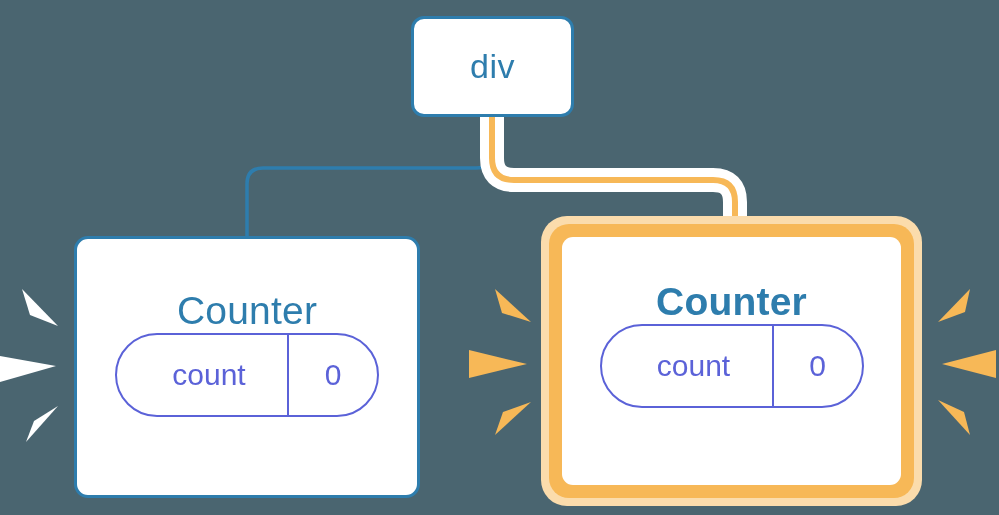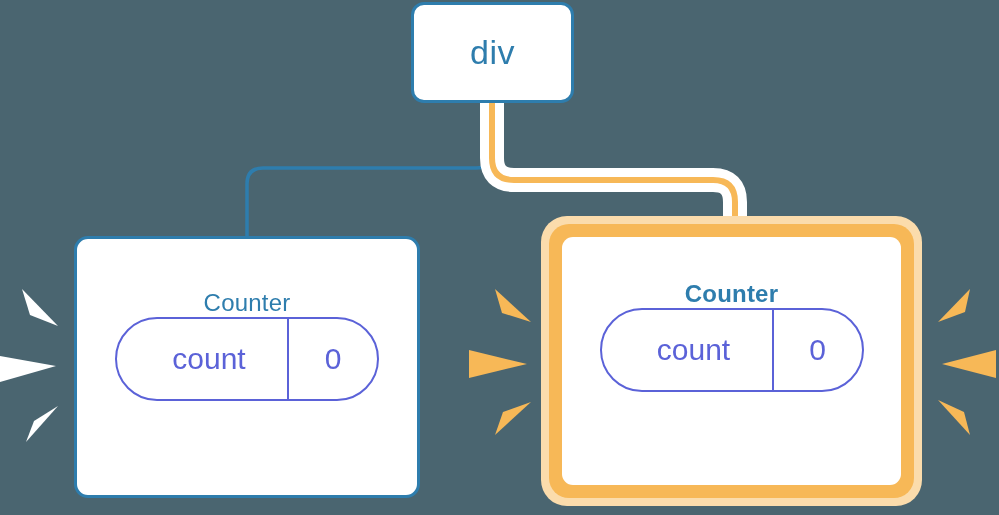--- a/index.html
+++ b/index.html
@@ -29,21 +29,21 @@
   }
 
   
   .node {
     position: absolute;
     background: #ffffff;
     box-sizing: border-box;
   }
   .node-div {
     left: 411px;
-    top: 2px;
+    top: 16px;
     width: 163px;
     height: 101px;
     border: 3px solid #2e7dad;
     border-radius: 13px;
     display: flex;
     align-items: center;
     justify-content: center;
     z-index: 5;
   }
   .node-div .node-title {
@@ -97,21 +97,21 @@
     left: 0;
     top: 0;
     width: 100%;
     height: 100%;
     display: flex;
     flex-direction: column;
     align-items: center;
     justify-content: flex-start;
   }
   .counter-title {
-    font-size: 24px;
+    font-size: 39px;
     color: #2e7dad;
     margin-top: 50px;
     letter-spacing: 0.2px;
   }
   .counter-title.bold {
     font-weight: bold;
     margin-top: 43px;
   }
 
   

